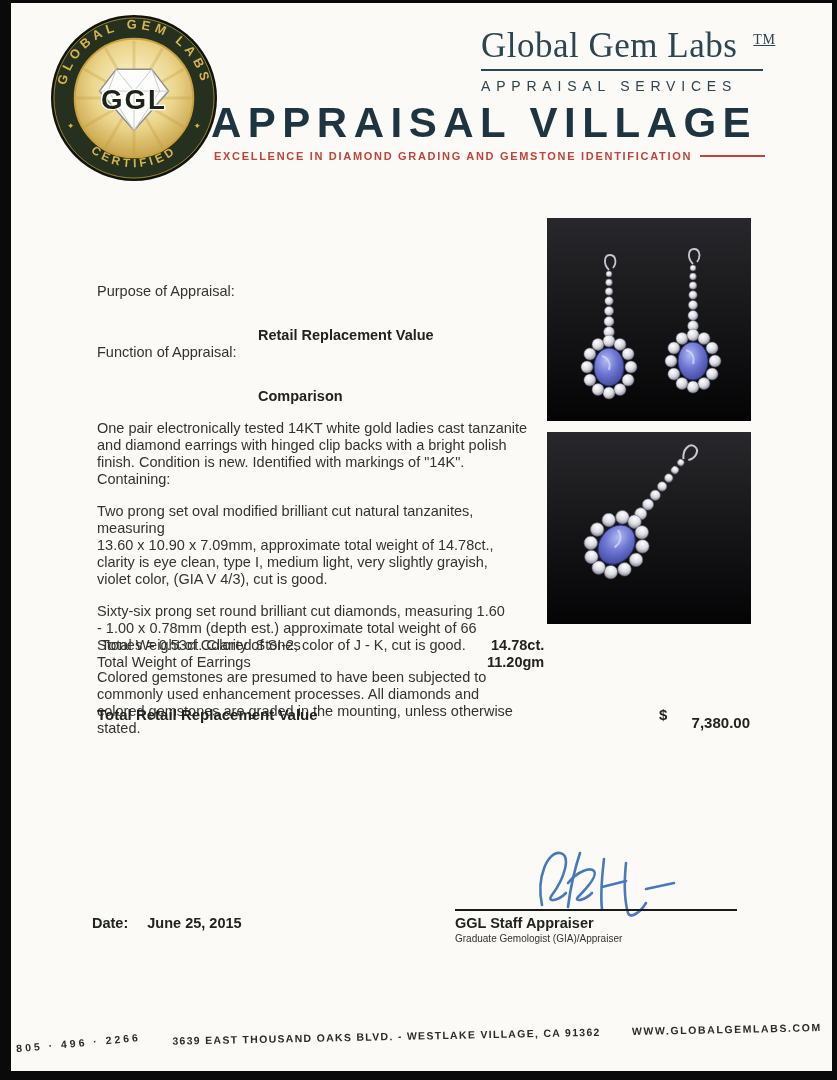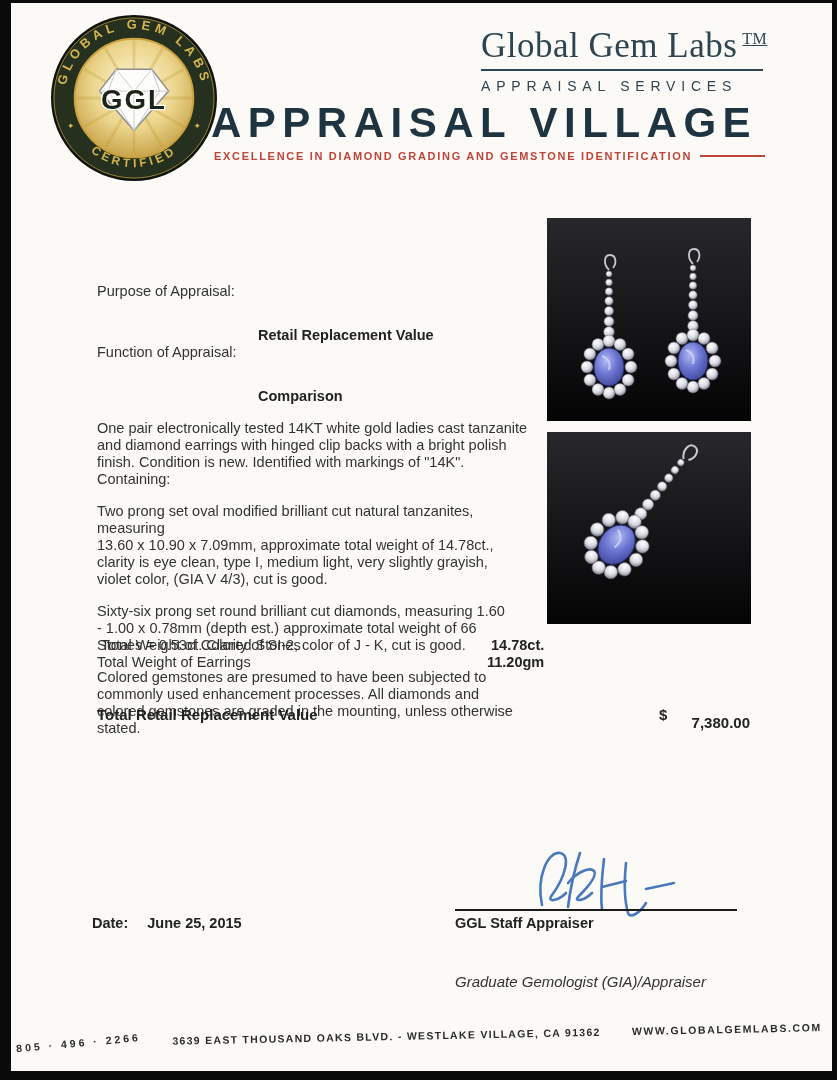--- a/index.html
+++ b/index.html
@@ -4,21 +4,21 @@
 <style>
   html,body{margin:0;padding:0;background:#666;}
   .scan{position:relative;width:837px;height:1080px;background:#0a0a0a;overflow:hidden;font-family:"Liberation Sans",sans-serif;}
   .paper{position:absolute;left:11px;top:3px;width:821px;height:1068px;background:#fbfaf6;}
 
   
   .seal{position:absolute;left:50px;top:14px;width:168px;height:168px;}
   .seal svg{display:block;width:100%;height:100%;}
   .brand{position:absolute;left:481px;top:26px;width:282px;color:#2d4551;}
   .brand-name{font-family:"Liberation Serif",serif;font-size:35px;letter-spacing:.5px;white-space:nowrap;}
-  .brand-name sup{font-size:16px;vertical-align:super;margin-left:5px;text-decoration:underline;}
+  .brand-name sup{font-size:14px;vertical-align:super;margin-left:16px;text-decoration:underline;}
   .brand-rule{height:2px;background:#2d4551;margin-top:3px;}
   .brand-sub{margin-top:7px;font-size:14px;letter-spacing:5.8px;color:#31444e;white-space:nowrap;}
   .report-title{position:absolute;left:211px;top:99px;font-size:42px;font-weight:bold;letter-spacing:6.5px;color:#1e3440;white-space:nowrap;}
   .tagline-row{position:absolute;left:214px;top:150px;width:551px;display:flex;align-items:center;gap:8px;}
   .tagline{font-size:11px;font-weight:bold;letter-spacing:1.7px;color:#bf4338;white-space:nowrap;}
   .tagline-rule{flex:1;height:2px;background:#bf4338;}
 
   
   .photo{position:absolute;background:#000;}
   .photo1{left:547px;top:218px;width:204px;height:203px;}
@@ -39,21 +39,21 @@
   .tvalue{font-weight:bold;color:#222;}
   .grand{position:absolute;left:97px;top:706px;width:653px;font-size:15px;font-weight:bold;color:#222;}
   .gcur{position:absolute;left:562px;top:0;}
   .gval{position:absolute;right:0;top:8px;}
 
   
   .sig{position:absolute;left:528px;top:843px;width:160px;height:78px;}
   .sig svg{display:block;width:100%;height:100%;}
   .sig-line{position:absolute;left:455px;top:909px;width:282px;height:2px;background:#1a1a1a;}
   .sig-title{position:absolute;left:455px;top:915px;font-size:14.5px;font-weight:bold;color:#222;}
-  .sig-cred{position:absolute;left:455px;top:933px;font-size:15px;font-style:italic;color:#333;margin-top:40px;}
+  .sig-cred{position:absolute;left:455px;top:933px;font-size:10px;color:#333;}
   .date-row{position:absolute;left:92px;top:915px;font-size:14.5px;font-weight:bold;color:#222;}
   .date-row .dv{margin-left:19px;}
 
   
   .footer{position:absolute;left:16px;top:1038px;width:806px;display:flex;justify-content:space-between;align-items:baseline;color:#2b2b2b;transform:rotate(-1.2deg);transform-origin:left center;}
   .f-phone{font-size:10.5px;letter-spacing:3px;font-weight:bold;transform:rotate(-4deg);}
   .f-addr{font-size:10.5px;letter-spacing:1.3px;font-weight:bold;}
   .f-web{font-size:10.5px;letter-spacing:1.6px;font-weight:bold;}
 </style>
 </head>

